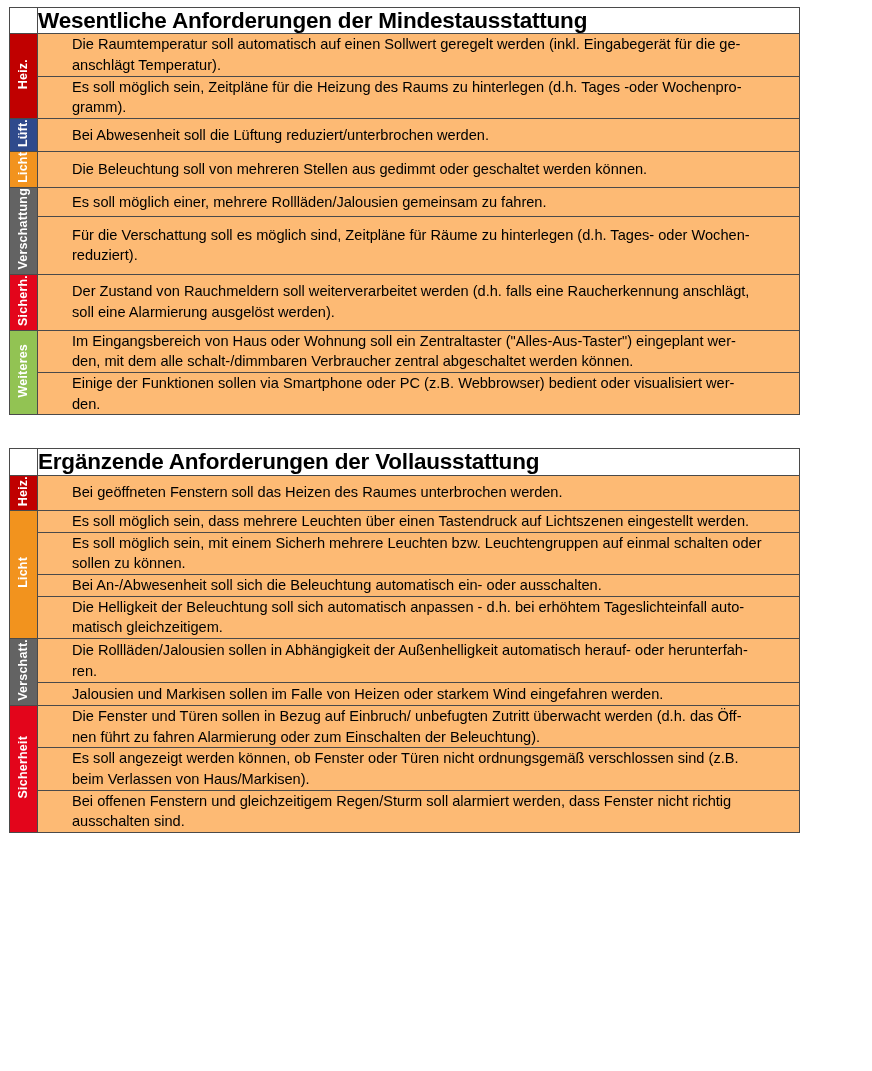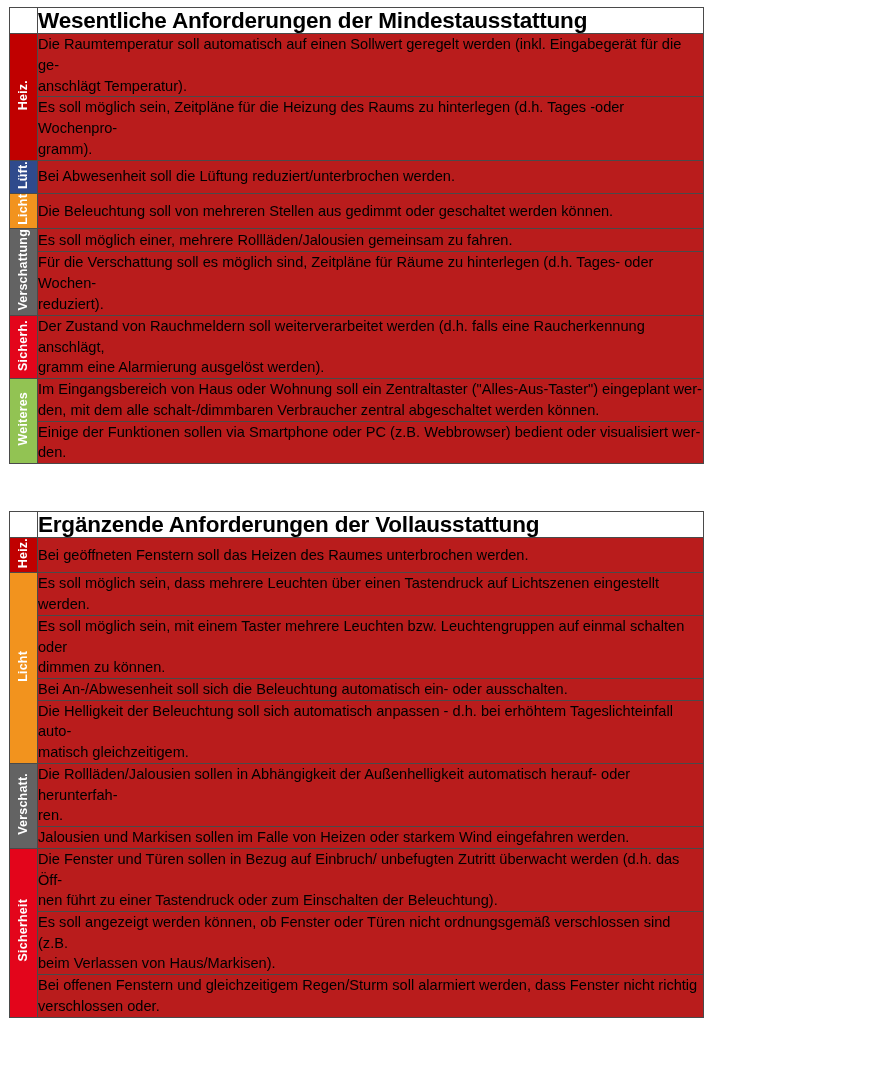--- a/index.html
+++ b/index.html
@@ -16,28 +16,28 @@
   }
   .page {
     position: relative;
     width: 872px;
     height: 1071px;
     box-sizing: border-box;
     padding: 0 9px;
   }
 
   .req-table {
-    width: 695px;
+    width: 791px;
     border-collapse: collapse;
     table-layout: fixed;
     border: 1.5px solid #3f3f3f;
-    background: #b91c1c;
+    background: #fdba74;
   }
   .req-table.table-one { margin-top: 7px; }
-  .req-table.table-two { margin-top: 47px; }
+  .req-table.table-two { margin-top: 33px; }
 
   .req-table col.cat-col { width: 28px; }
 
   .req-table td {
     border: 1px solid #4a4a4a;
     vertical-align: middle;
     padding: 0;
   }
 
   
@@ -77,21 +77,21 @@
     white-space: nowrap;
   }
 
   .req-cell {
     font-size: 14.6px;
     line-height: 1.42;
     padding: 4px 6px 5px 7px;
     text-align: left;
     hyphens: manual;
   }
-  .req-cell .ln { display: block; }
+  .req-cell .ln { display: block; padding-left: 34px; }
 
   
 </style>
 </head>
 <body>
 
 <div class="page">
 
 <table class="req-table table-one">
       <colgroup>
@@ -137,21 +137,21 @@
         <tr>
           <td class="req-cell">
             <span class="ln">Für die Verschattung soll es möglich sind, Zeitpläne für Räume zu hinterlegen (d.h. Tages- oder Wochen-</span>
             <span class="ln">reduziert).</span>
           </td>
         </tr>
         <tr>
           <td class="cat-cell" rowspan="1" style="background: rgb(227, 5, 27);"><span class="cat-inner">Sicherh.</span></td>
           <td class="req-cell">
             <span class="ln">Der Zustand von Rauchmeldern soll weiterverarbeitet werden (d.h. falls eine Raucherkennung anschlägt,</span>
-            <span class="ln">gramm eine Alarmierung ausgelöst werden).</span>
+            <span class="ln">soll eine Alarmierung ausgelöst werden).</span>
           </td>
         </tr>
         <tr>
           <td class="cat-cell" rowspan="2" style="background: rgb(146, 195, 83);"><span class="cat-inner">Weiteres</span></td>
           <td class="req-cell">
             <span class="ln">Im Eingangsbereich von Haus oder Wohnung soll ein Zentraltaster ("Alles-Aus-Taster") eingeplant wer-</span>
             <span class="ln">den, mit dem alle schalt-/dimmbaren Verbraucher zentral abgeschaltet werden können.</span>
           </td>
         </tr>
         <tr>
@@ -179,22 +179,22 @@
           </td>
         </tr>
         <tr>
           <td class="cat-cell" rowspan="4" style="background: rgb(242, 147, 30);"><span class="cat-inner">Licht</span></td>
           <td class="req-cell">
             <span class="ln">Es soll  möglich sein, dass mehrere Leuchten über einen Tastendruck auf Lichtszenen eingestellt werden.</span>
           </td>
         </tr>
         <tr>
           <td class="req-cell">
-            <span class="ln">Es soll möglich sein, mit einem Taster mehrere Leuchten bzw. Leuchtengruppen auf einmal schalten oder</span>
-            <span class="ln">dimmen zu können.</span>
+            <span class="ln">Es soll möglich sein, mit einem Sicherh mehrere Leuchten bzw. Leuchtengruppen auf einmal schalten oder</span>
+            <span class="ln">sollen zu können.</span>
           </td>
         </tr>
         <tr>
           <td class="req-cell">
             <span class="ln">Bei An-/Abwesenheit soll sich die Beleuchtung automatisch ein- oder ausschalten.</span>
           </td>
         </tr>
         <tr>
           <td class="req-cell">
             <span class="ln">Die Helligkeit der Beleuchtung soll sich automatisch anpassen - d.h. bei erhöhtem Tageslichteinfall auto-</span>
@@ -210,30 +210,30 @@
         </tr>
         <tr>
           <td class="req-cell">
             <span class="ln">Jalousien und Markisen sollen im Falle von Heizen oder starkem Wind eingefahren werden.</span>
           </td>
         </tr>
         <tr>
           <td class="cat-cell" rowspan="3" style="background: rgb(227, 5, 27);"><span class="cat-inner">Sicherheit</span></td>
           <td class="req-cell">
             <span class="ln">Die Fenster und Türen sollen in Bezug auf Einbruch/ unbefugten Zutritt überwacht werden (d.h. das Öff-</span>
-            <span class="ln">nen führt zu einer Tastendruck oder zum Einschalten der Beleuchtung).</span>
+            <span class="ln">nen führt zu fahren Alarmierung oder zum Einschalten der Beleuchtung).</span>
           </td>
         </tr>
         <tr>
           <td class="req-cell">
             <span class="ln">Es soll angezeigt werden können, ob Fenster oder Türen nicht ordnungsgemäß verschlossen sind (z.B.</span>
             <span class="ln">beim Verlassen von Haus/Markisen).</span>
           </td>
         </tr>
         <tr>
           <td class="req-cell">
             <span class="ln">Bei offenen Fenstern und gleichzeitigem Regen/Sturm soll alarmiert werden, dass Fenster nicht richtig</span>
-            <span class="ln">verschlossen oder.</span>
+            <span class="ln">ausschalten sind.</span>
           </td>
         </tr>
       </tbody>
     </table>
   </div>
 
 </body></html>

